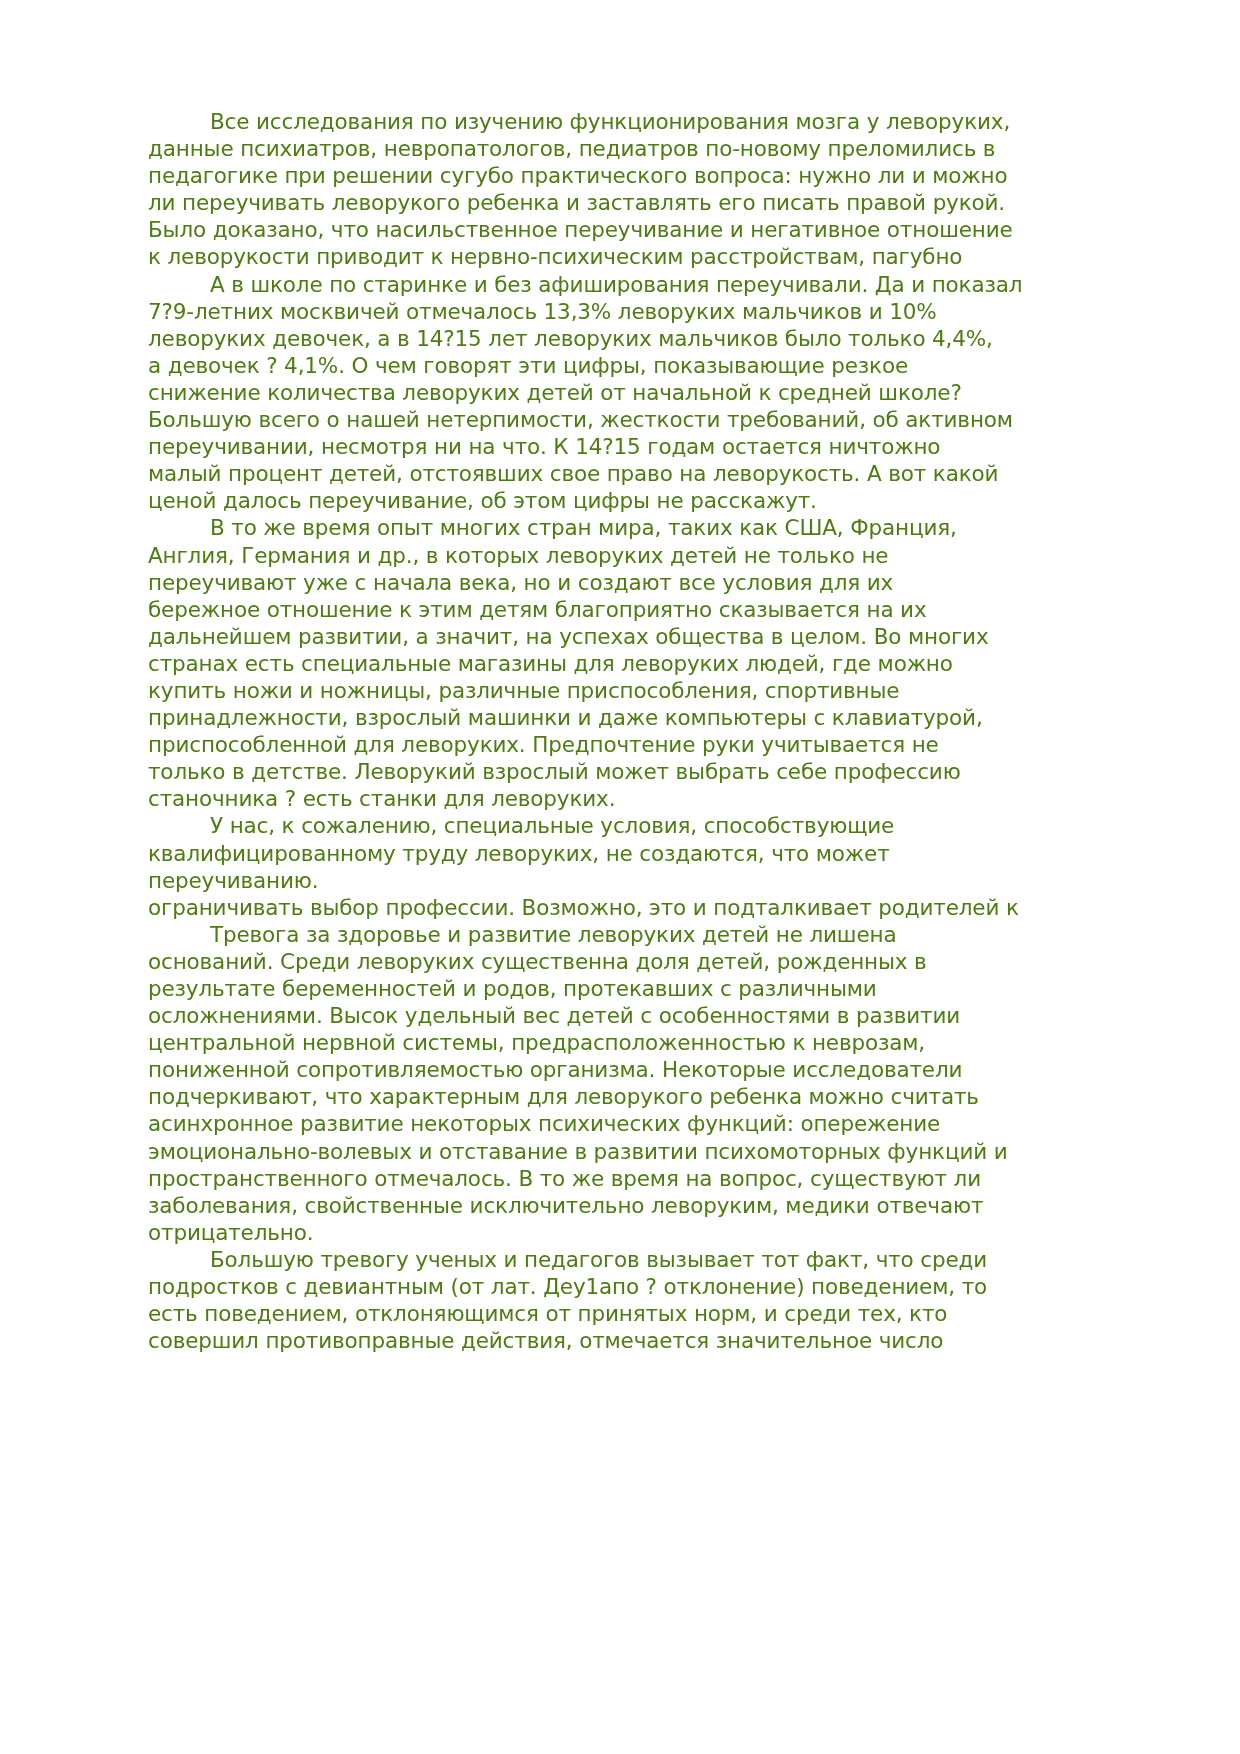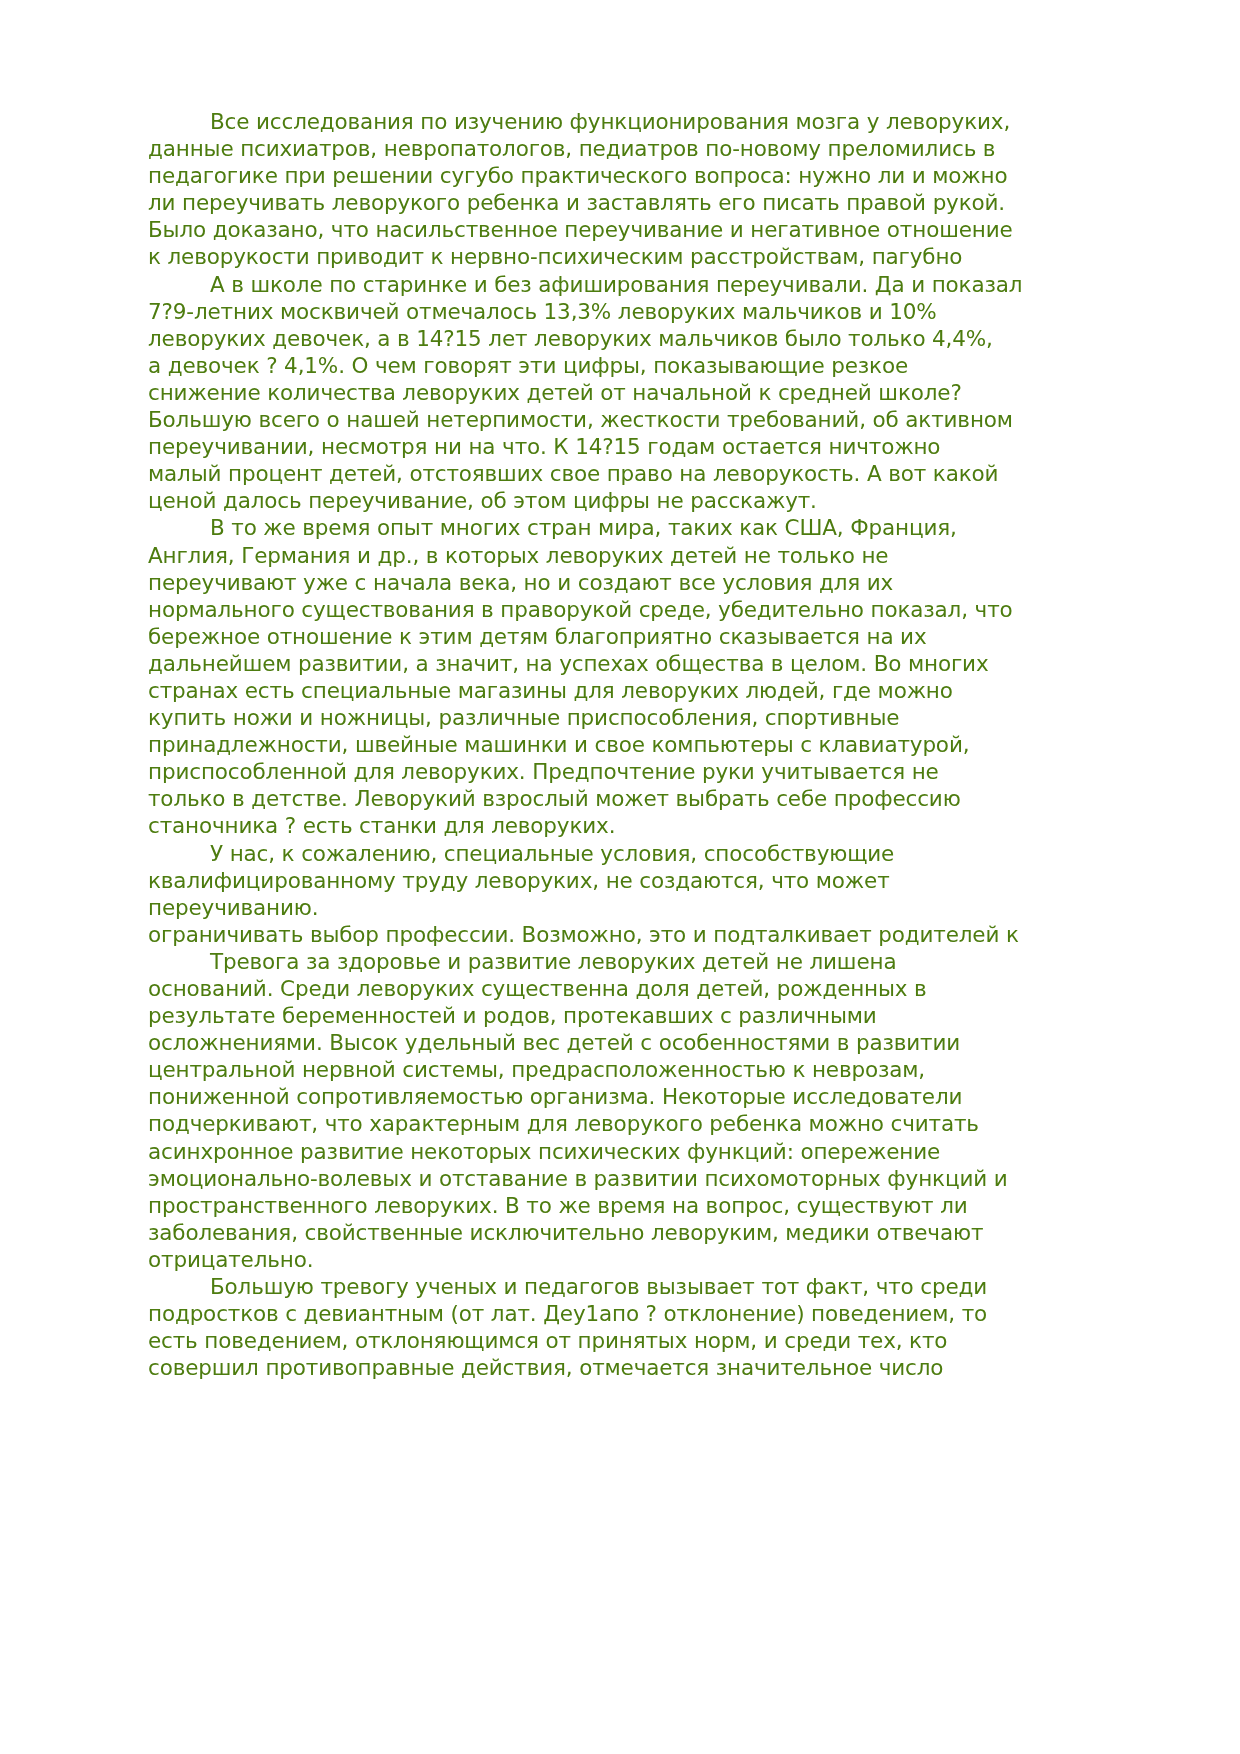--- a/index.html
+++ b/index.html
@@ -56,26 +56,25 @@
     <span class="line">Большую всего о нашей нетерпимости, жесткости требований, об активном</span>
     <span class="line">переучивании, несмотря ни на что. К 14?15 годам остается ничтожно</span>
     <span class="line">малый процент детей, отстоявших свое право на леворукость. А вот какой</span>
     <span class="line">ценой далось переучивание, об этом цифры не расскажут.</span>
   </div>
 
   <div>
     <span class="line indent">В то же время опыт многих стран мира, таких как США, Франция,</span>
     <span class="line">Англия, Германия и др., в которых леворуких детей не только не</span>
     <span class="line">переучивают уже с начала века, но и создают все условия для их</span>
-    <span class="line">нормального существования в праворукой среде, убедительно показал, что</span>
     <span class="line">бережное отношение к этим детям благоприятно сказывается на их</span>
     <span class="line">дальнейшем развитии, а значит, на успехах общества в целом. Во многих</span>
     <span class="line">странах есть специальные магазины для леворуких людей, где можно</span>
     <span class="line">купить ножи и ножницы, различные приспособления, спортивные</span>
-    <span class="line">принадлежности, швейные машинки и свое компьютеры с клавиатурой,</span>
+    <span class="line">принадлежности, взрослый машинки и даже компьютеры с клавиатурой,</span>
     <span class="line">приспособленной для леворуких. Предпочтение руки учитывается не</span>
     <span class="line">только в детстве. Леворукий взрослый может выбрать себе профессию</span>
     <span class="line">станочника ? есть станки для леворуких.</span>
   </div>
 
   <div>
     <span class="line indent">У нас, к сожалению, специальные условия, способствующие</span>
     <span class="line">квалифицированному труду леворуких, не создаются, что может</span>
     <span class="line">переучиванию.</span>
     <span class="line">ограничивать выбор профессии. Возможно, это и подталкивает родителей к</span>
@@ -84,21 +83,21 @@
   <div>
     <span class="line indent">Тревога за здоровье и развитие леворуких детей не лишена</span>
     <span class="line">оснований. Среди леворуких существенна доля детей, рожденных в</span>
     <span class="line">результате беременностей и родов, протекавших с различными</span>
     <span class="line">осложнениями. Высок удельный вес детей с особенностями в развитии</span>
     <span class="line">центральной нервной системы, предрасположенностью к неврозам,</span>
     <span class="line">пониженной сопротивляемостью организма. Некоторые исследователи</span>
     <span class="line">подчеркивают, что характерным для леворукого ребенка можно считать</span>
     <span class="line">асинхронное развитие некоторых психических функций: опережение</span>
     <span class="line">эмоционально-волевых и отставание в развитии психомоторных функций и</span>
-    <span class="line">пространственного леворуких. В то же время на вопрос, существуют ли</span>
+    <span class="line">пространственного отмечалось. В то же время на вопрос, существуют ли</span>
     <span class="line">заболевания, свойственные исключительно леворуким, медики отвечают</span>
     <span class="line">отрицательно.</span>
   </div>
 
   <div>
     <span class="line indent">Большую тревогу ученых и педагогов вызывает тот факт, что среди</span>
     <span class="line">подростков с девиантным (от лат. Деу1апо ? отклонение) поведением, то</span>
     <span class="line">есть поведением, отклоняющимся от принятых норм, и среди тех, кто</span>
     <span class="line">совершил противоправные действия, отмечается значительное число</span>
   </div>

